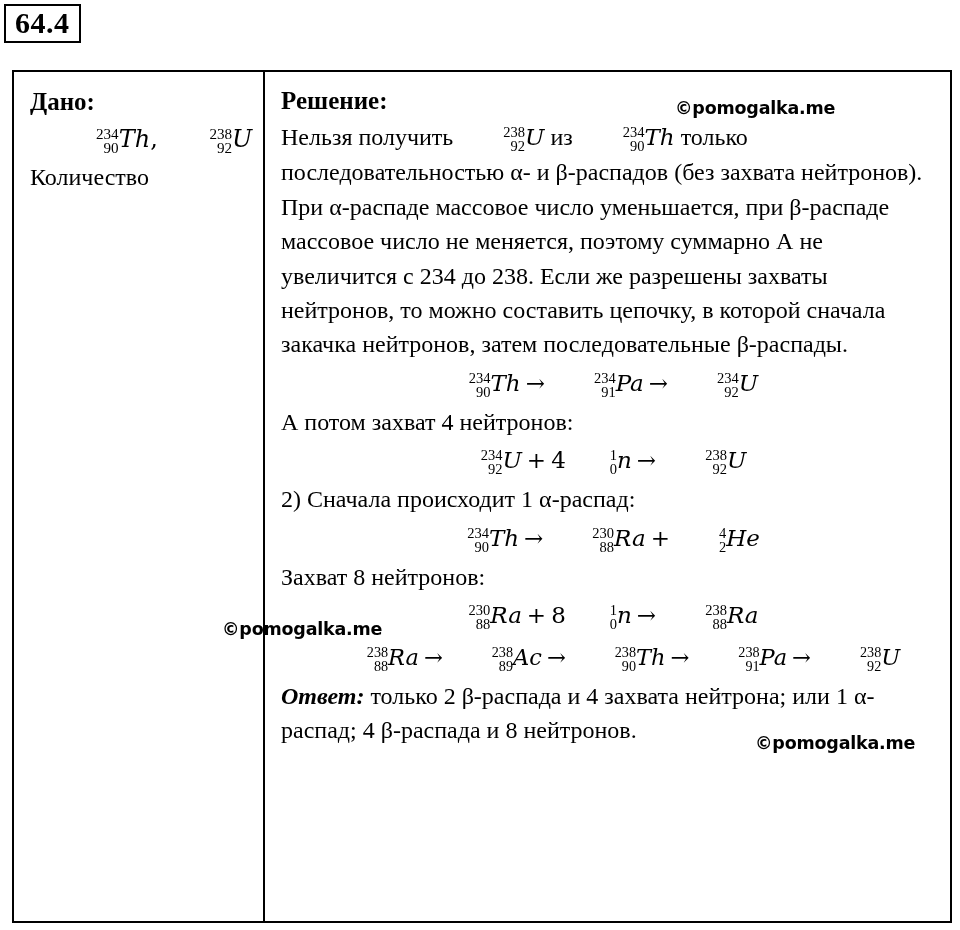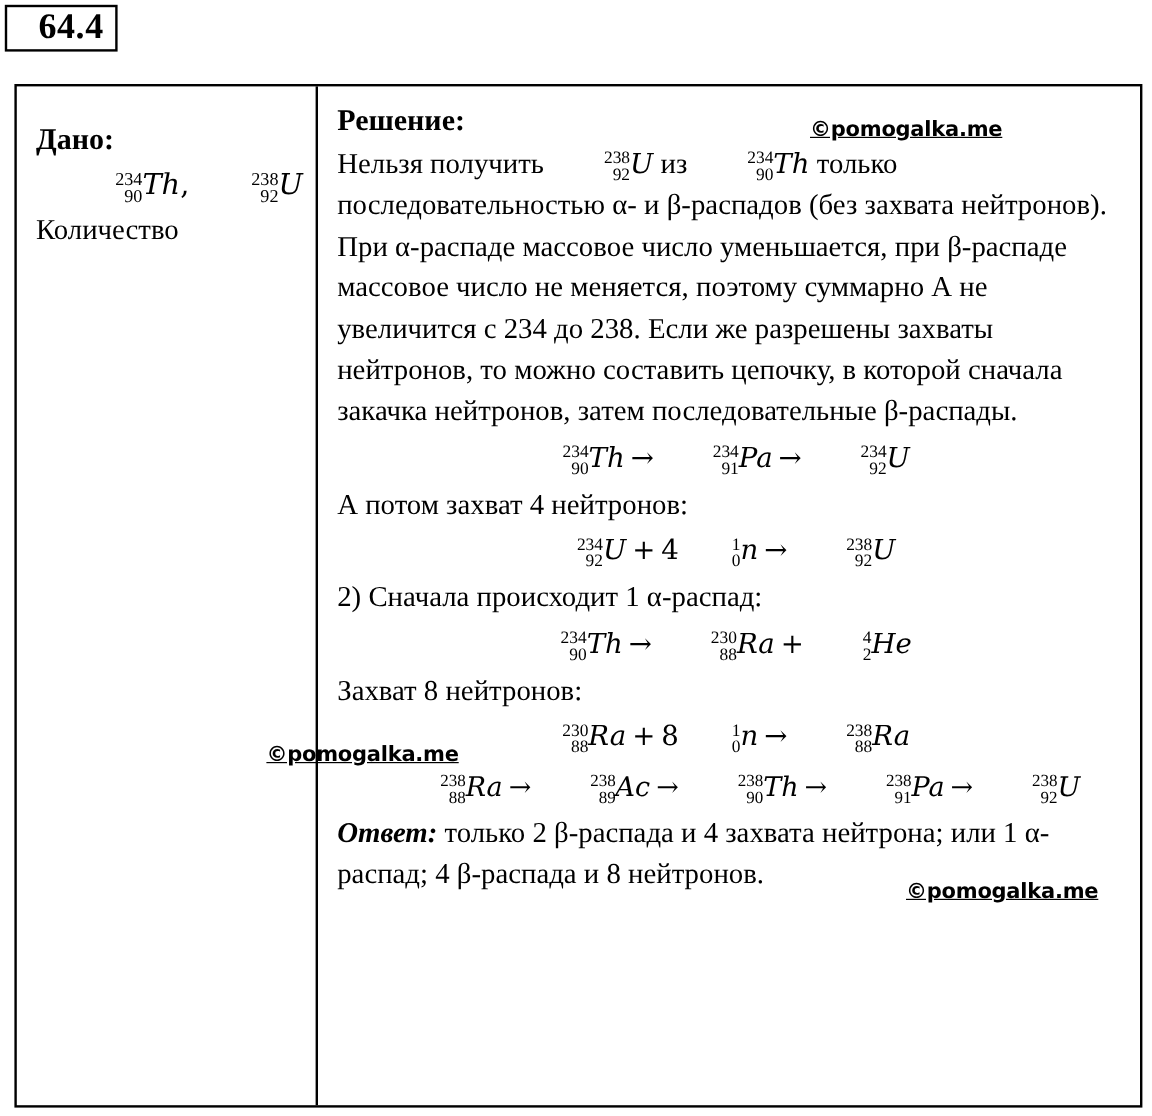--- a/index.html
+++ b/index.html
@@ -15,21 +15,21 @@
     overflow: hidden;
     position: relative;
   }
 
   
   #task-number-box {
     position: absolute;
     left: 4px;
     top: 4px;
     border: 2px solid #000;
-    padding: 1px 9px 3px 26px;
+    padding: 1px 9px 3px 9px;
     font-weight: bold;
     font-size: 30px;
     line-height: 31px;
     letter-spacing: 0.5px;
     font-family: "Liberation Serif", "DejaVu Serif", serif;
   }
 
   
   #solution-table {
     position: absolute;
@@ -40,21 +40,21 @@
     border: 2px solid #000;
     box-sizing: border-box;
     display: flex;
     align-items: stretch;
     background: #fff;
   }
   #given-column {
     width: 251px;
     box-sizing: border-box;
     border-right: 2px solid #000;
-    padding: 28px 10px 0 16px;
+    padding: 13px 10px 0 16px;
   }
   #solution-column {
     flex: 1;
     box-sizing: border-box;
     padding: 12px 8px 0 16px;
     position: relative;
   }
 
   .heading {
     font-weight: bold;
@@ -129,21 +129,20 @@
 
   
   .watermark {
     position: absolute;
     font-family: "DejaVu Sans", "Liberation Sans", sans-serif;
     font-weight: bold;
     font-size: 17.5px;
     color: #000;
     letter-spacing: -0.2px;
     white-space: nowrap;
-    text-decoration: underline;
   }
   #watermark-top { left: 675px; top: 98px; }
   #watermark-mid { left: 222px; top: 619px; }
   #watermark-bottom { left: 755px; top: 733px; }
 </style>
 </head>
 <body>
 
 <div id="task-number-box">
   <span>64.4</span>

